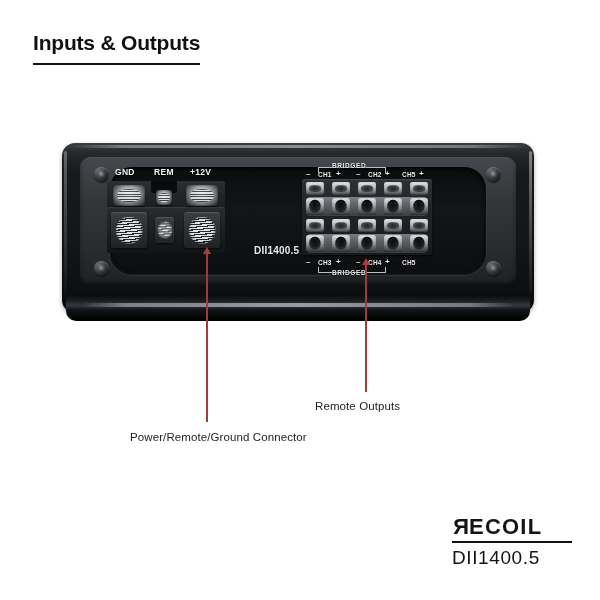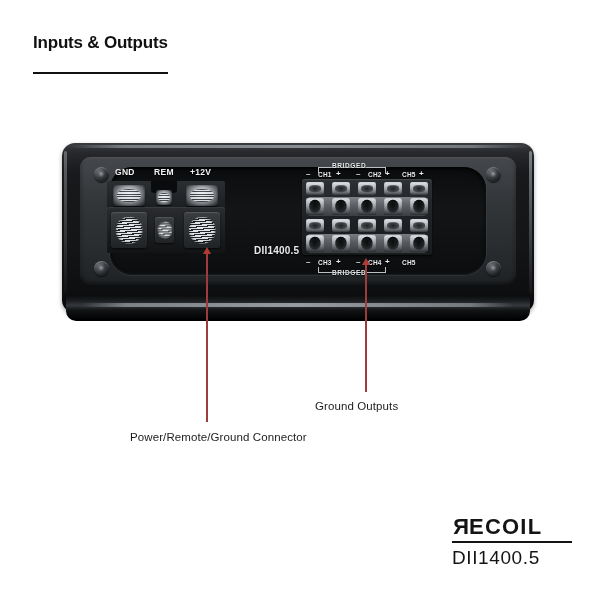--- a/index.html
+++ b/index.html
@@ -14,25 +14,25 @@
     position: relative;
     font-family: "Liberation Sans", sans-serif;
     overflow: hidden;
   }
 
   
   .page-heading {
     position: absolute;
     left: 33px;
     top: 33px;
-    font-size: 17px;
+    font-size: 21px;
     font-weight: bold;
     letter-spacing: -0.2px;
     color: #111111;
-    padding-bottom: 19px;
+    padding-bottom: 10px;
     border-bottom: 2.5px solid #111111;
     display: inline-block;
     line-height: 20px;
   }
 
   
   .amp-figure {
     position: absolute;
     left: 62px;
     top: 143px;
@@ -530,18 +530,18 @@
     <div class="amp-lip-shine"></div>
   </div>
 </div>
 
 <div class="callout-arrow" style="left:203px; top:247px;"></div>
 <div class="callout-line" style="left:206.3px; top:254px; height:168px;"></div>
 <div class="callout-text" style="left:96px; top:431px;margin-left:34px;">Power/Remote/Ground Connector</div>
 
 <div class="callout-arrow" style="left:362px; top:258px;"></div>
 <div class="callout-line" style="left:365.3px; top:265px; height:127px;"></div>
-<div class="callout-text" style="left:315px; top:400px;">Ground Outputs</div>
+<div class="callout-text" style="left:315px; top:400px;">Remote Outputs</div>
 
 <div class="brand">
   <span class="brand-name"><span class="brand-r">R</span><span>ECOIL</span></span>
   <span class="brand-model">DII1400.5</span>
 </div>
 
 </body></html>

